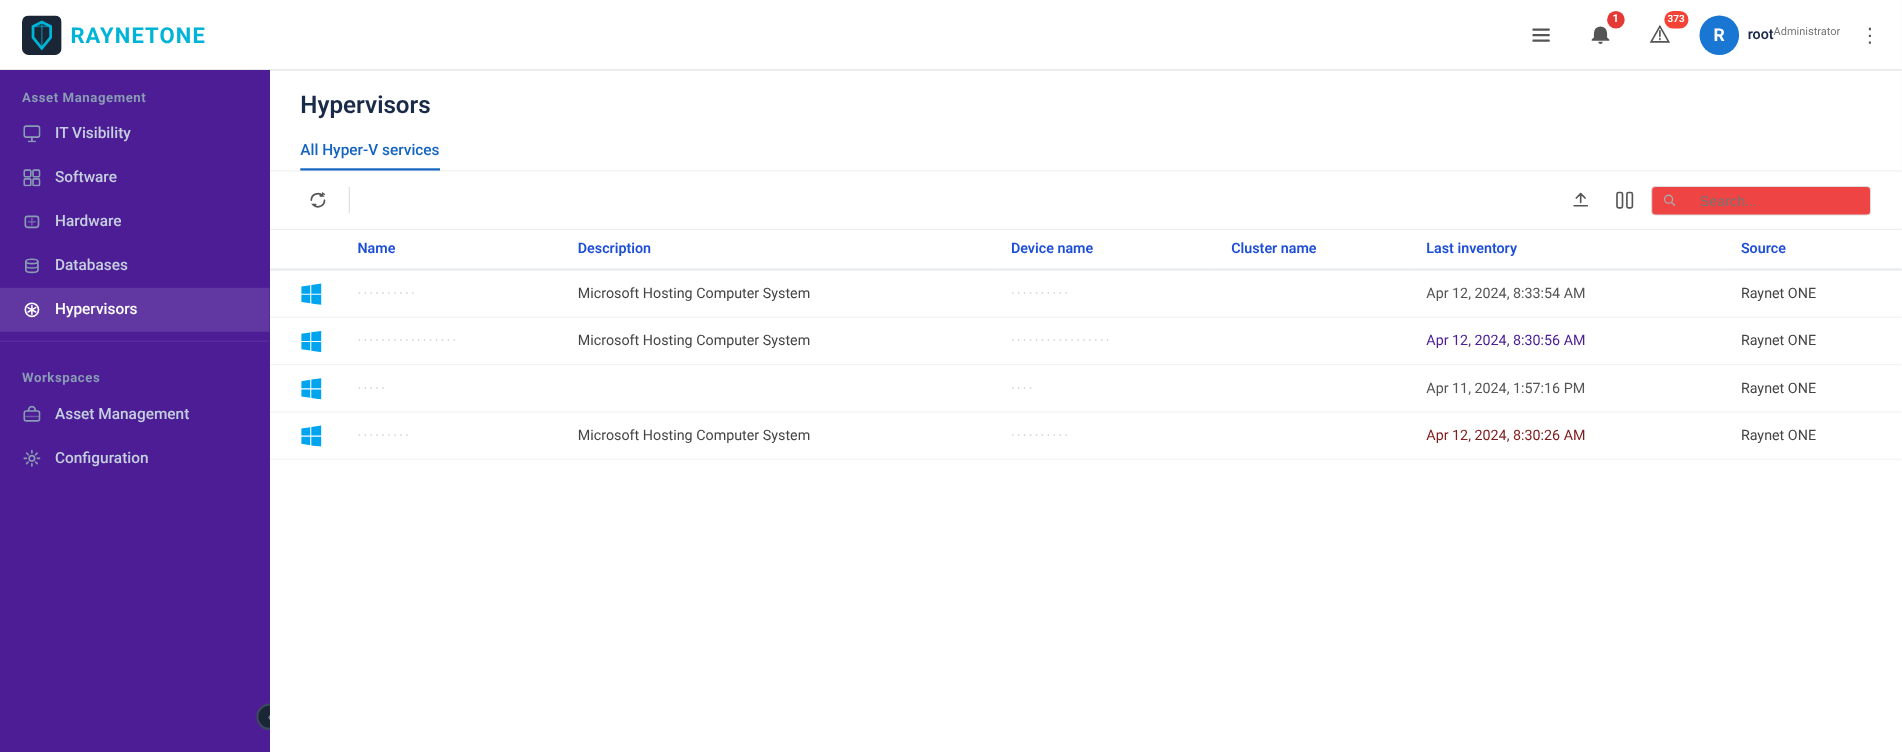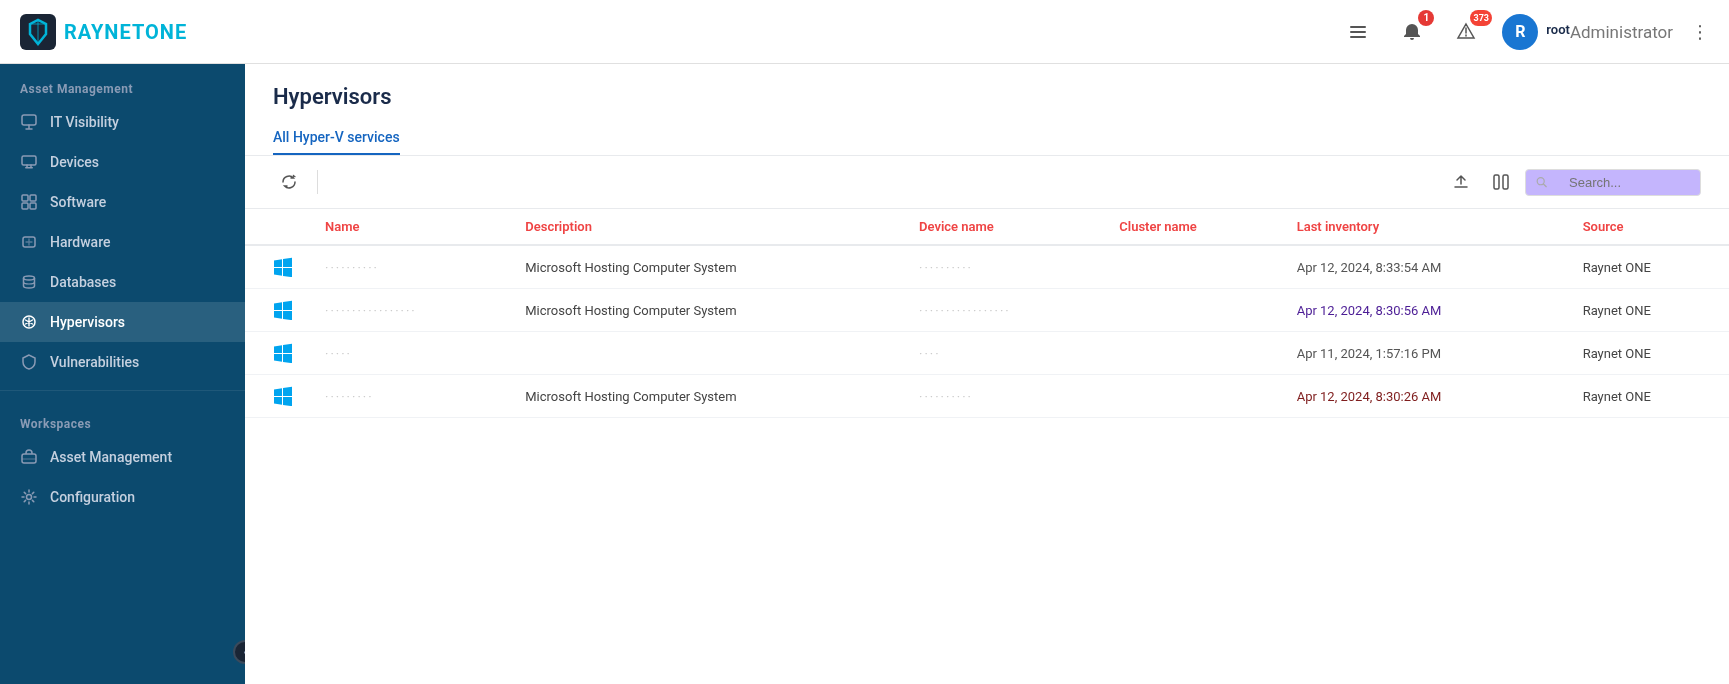--- a/index.html
+++ b/index.html
@@ -17,29 +17,29 @@
     .logo-text span { color: #00b4d8; }
     .header-right { display: flex; align-items: center; gap: 18px; }
     .header-icon-btn { position: relative; cursor: pointer; color: #555; display: flex; align-items: center; justify-content: center; width: 36px; height: 36px; }
     .badge { position: absolute; top: -4px; right: -4px; border-radius: 50%; font-size: 10px; font-weight: 700; color: #fff; width: 16px; height: 16px; display: flex; align-items: center; justify-content: center; }
     .badge-red { background: #e53935; }
     .badge-orange { background: #f44336; }
     .user-section { display: flex; align-items: center; gap: 8px; cursor: pointer; }
     .user-avatar { width: 36px; height: 36px; border-radius: 50%; background: #1976d2; display: flex; align-items: center; justify-content: center; color: #fff; font-size: 16px; font-weight: 700; }
     .user-info { display: flex; flex-direction: row; }
     .user-name { font-size: 13px; font-weight: 600; color: #1a2b4a; }
-    .user-role { font-size: 17px; color: #777; }
+    .user-role { font-size: 10px; color: #777; }
     .kebab-btn { color: #555; cursor: pointer; font-size: 18px; }
 
     
     .main-layout { display: flex; flex: 1; overflow: hidden; }
 
     
     .sidebar {
-      width: 245px; background: #0c4a6e; color: #fff;
+      width: 245px; background: #4c1d95; color: #fff;
       display: flex; flex-direction: column; flex-shrink: 0; overflow-y: auto;
       position: relative;
     }
     .sidebar-section-label {
       font-size: 12px; font-weight: 700; color: #8a9bb5;
       padding: 18px 20px 6px 20px; letter-spacing: 0.5px; text-transform: none;
     }
     .sidebar-item {
       display: flex; align-items: center; gap: 12px;
       padding: 11px 20px; cursor: pointer; color: #c5d0df; font-size: 14px; font-weight: 500;
@@ -72,34 +72,34 @@
       border-bottom: 1px solid #e8eaed; background: #fff;
     }
     .toolbar-icon-btn {
       width: 32px; height: 32px; display: flex; align-items: center; justify-content: center;
       cursor: pointer; color: #555; border-radius: 4px; border: none; background: none;
     }
     .toolbar-divider { width: 1px; height: 24px; background: #ddd; margin: 0 4px; }
     .toolbar-search {
       display: flex; align-items: center; gap: 22px; margin-left: auto;
       border: 1px solid #ddd; border-radius: 4px; padding: 5px 10px;
-      background: #c4b5fd; width: 176px;
+      background: #ef4444; width: 200px;
     }
     .toolbar-search input {
       border: none; outline: none; font-size: 13px; color: #333; width: 100%;
       background: transparent;
     }
 
     
     .table-container { flex: 1; overflow-y: auto; background: #fff; }
     table { width: 100%; border-collapse: collapse; }
     thead tr { border-bottom: 2px solid #e8eaed; }
     th {
       text-align: left; padding: 10px 16px; font-size: 13px; font-weight: 600;
-      color: #ef4444; background: #fff; white-space: nowrap;
+      color: #1d4ed8; background: #fff; white-space: nowrap;
     }
     th:first-child { width: 40px; padding-left: 28px; }
     td { padding: 11px 16px; font-size: 13px; color: #444; border-bottom: 1px solid #f0f2f5; }
     td:first-child { padding-left: 28px; }
     .win-svg { width: 20px; height: 20px; }
 
     
     svg { display: block; }
   </style>
 </head>
@@ -156,30 +156,20 @@
     <div class="sidebar-item">
       <span class="sidebar-item-icon">
         <svg width="16" height="16" viewBox="0 0 16 16" fill="none">
             <rect x="1" y="1" width="14" height="10" rx="2" stroke="#8a9bb5" stroke-width="1.5"></rect>
             <path d="M5 15h6M8 11v4" stroke="#8a9bb5" stroke-width="1.5" stroke-linecap="round"></path>
           </svg>
       </span>
       <span>IT Visibility</span>
     </div>
 
-    <div class="sidebar-item">
-      <span class="sidebar-item-icon">
-        <svg width="16" height="16" viewBox="0 0 16 16" fill="none">
-            <rect x="1" y="2" width="14" height="9" rx="1.5" stroke="#8a9bb5" stroke-width="1.5"></rect>
-            <rect x="4" y="13" width="8" height="1.5" rx="0.75" fill="#8a9bb5"></rect>
-            <path d="M6 11v2M10 11v2" stroke="#8a9bb5" stroke-width="1.5" stroke-linecap="round"></path>
-          </svg>
-      </span>
-      <span>Devices</span>
-    </div>
 
 
     <div class="sidebar-item">
       <span class="sidebar-item-icon">
         <svg width="16" height="16" viewBox="0 0 16 16" fill="none">
             <rect x="1" y="1" width="6" height="6" rx="1" stroke="#8a9bb5" stroke-width="1.5"></rect>
             <rect x="9" y="1" width="6" height="6" rx="1" stroke="#8a9bb5" stroke-width="1.5"></rect>
             <rect x="1" y="9" width="6" height="6" rx="1" stroke="#8a9bb5" stroke-width="1.5"></rect>
             <rect x="9" y="9" width="6" height="6" rx="1" stroke="#8a9bb5" stroke-width="1.5"></rect>
           </svg>
@@ -211,28 +201,20 @@
     <div class="sidebar-item active">
       <span class="sidebar-item-icon">
         <svg width="16" height="16" viewBox="0 0 16 16" fill="none">
             <circle cx="8" cy="8" r="6" stroke="#fff" stroke-width="1.5"></circle>
             <path d="M8 4v8M4.5 6l7 4M4.5 10l7-4" stroke="#fff" stroke-width="1.4" stroke-linecap="round"></path>
           </svg>
       </span>
       <span>Hypervisors</span>
     </div>
 
-    <div class="sidebar-item">
-      <span class="sidebar-item-icon">
-        <svg width="16" height="16" viewBox="0 0 16 16" fill="none">
-            <path d="M8 1L2 4v4c0 3.3 2.5 6.4 6 7 3.5-.6 6-3.7 6-7V4L8 1z" stroke="#8a9bb5" stroke-width="1.5"></path>
-          </svg>
-      </span>
-      <span>Vulnerabilities</span>
-    </div>
 
     <div class="sidebar-divider"></div>
 
     <div class="sidebar-section-label">Workspaces</div>
 
     <div class="sidebar-item">
       <span class="sidebar-item-icon">
         <svg width="16" height="16" viewBox="0 0 16 16" fill="none">
             <rect x="1" y="5" width="14" height="9" rx="2" stroke="#8a9bb5" stroke-width="1.5"></rect>
             <path d="M5 5V4a3 3 0 0 1 6 0v1" stroke="#8a9bb5" stroke-width="1.5"></path>

